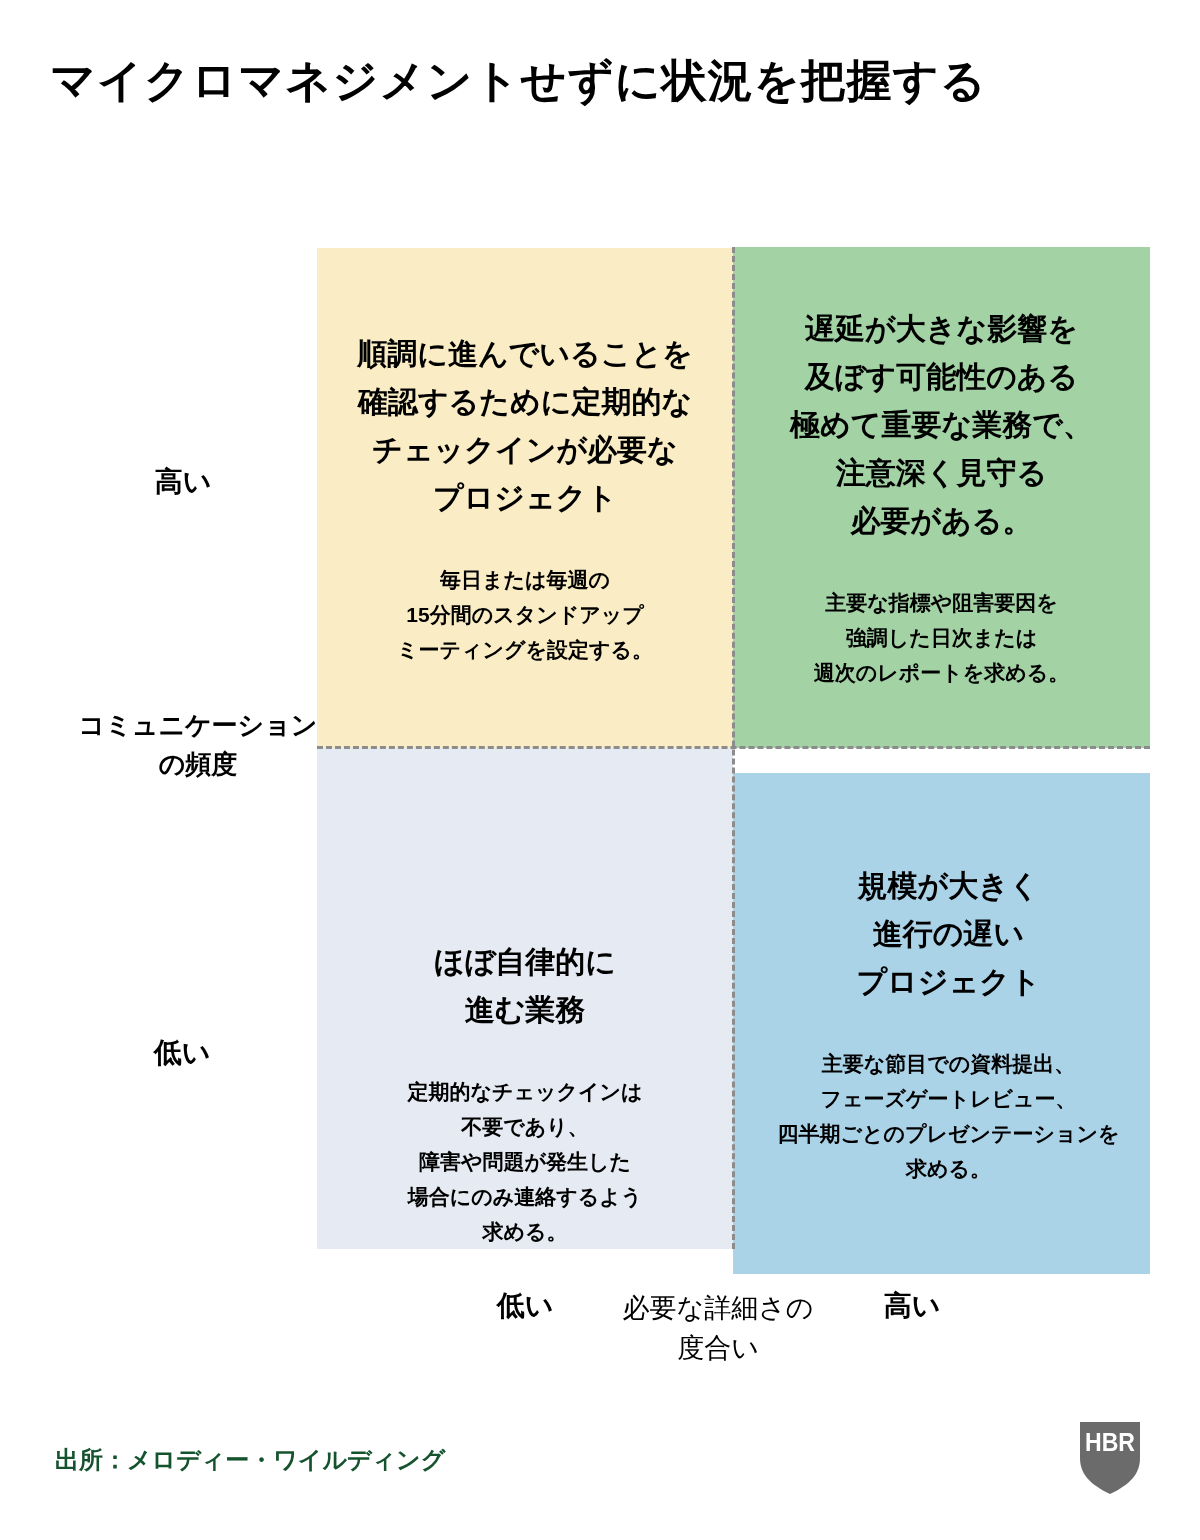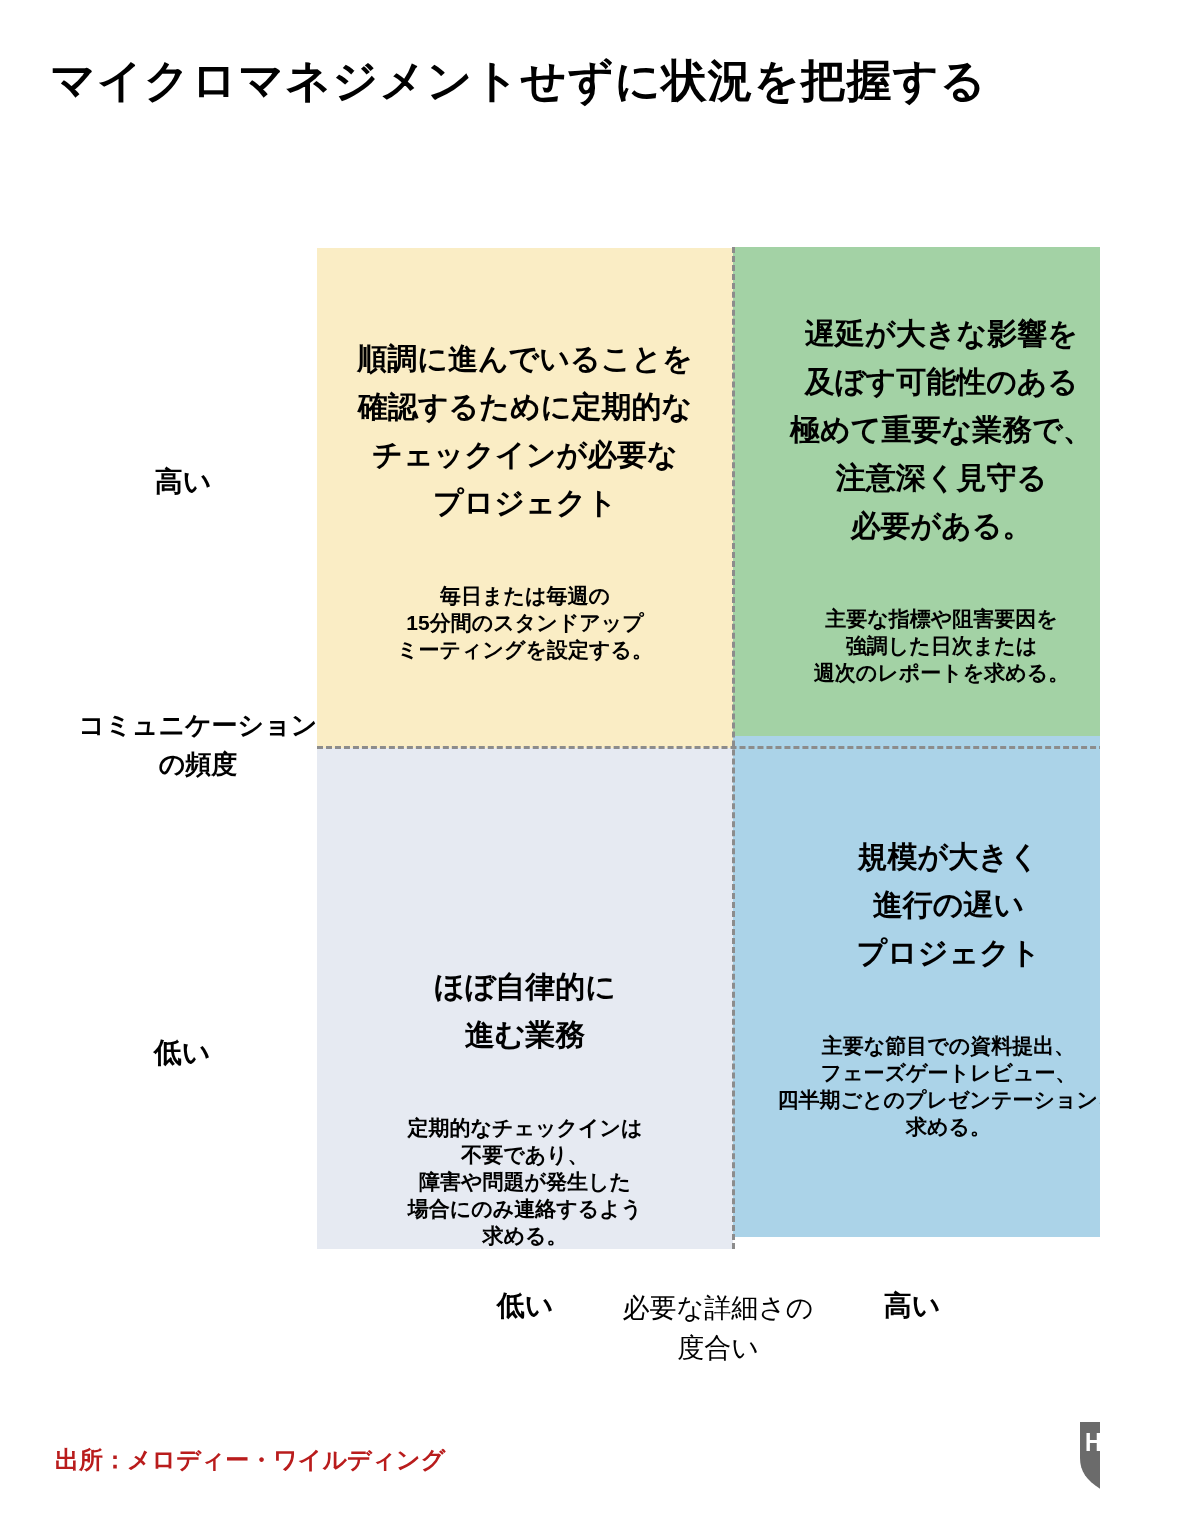--- a/index.html
+++ b/index.html
@@ -1,55 +1,55 @@
 <!DOCTYPE html>
 <html><head>
 <meta charset="utf-8">
 <style>
   html,body{margin:0;padding:0;background:#fff;}
   .canvas{
-    position:relative;width:1100px;height:1540px;background:#ffffff;
+    position:relative;width:1200px;height:1540px;background:#ffffff;
     font-family:"Liberation Sans",sans-serif;color:#000;overflow:hidden;
   }
   .title{
     position:absolute;left:50px;top:24px;width:1120px;
     font-size:45px;font-weight:800;letter-spacing:1px;line-height:1.2;
   }
   .subtitle{
     position:absolute;left:48px;top:100px;width:1118px;
     font-size:26px;font-weight:700;line-height:37px;
   }
   .grid{position:absolute;left:317px;top:247px;width:833px;height:1002px;}
   .quad{
     position:absolute;display:flex;flex-direction:column;align-items:center;
     justify-content:center;text-align:center;box-sizing:border-box;padding:0 18px;
   }
   .q-tl{left:0;top:1px;width:416px;height:501px;}
   .q-tr{left:416px;top:0;width:417px;height:501px;}
   .q-bl{left:0;top:501px;width:416px;height:501px;}
-  .q-br{left:416px;top:489px;width:417px;height:501px;padding-left:32px;}
+  .q-br{left:416px;top:526px;width:417px;height:501px;padding-left:32px;}
   .q-head{font-size:30px;font-weight:700;line-height:48px;white-space:pre-line;}
-  .q-body{margin-top:55px;font-size:21px;font-weight:600;line-height:27px;white-space:pre-line;}
+  .q-body{margin-top:40px;font-size:21px;font-weight:600;line-height:35px;white-space:pre-line;}
   .v-div{position:absolute;left:415px;top:0;height:1002px;width:0;border-left:3px dashed #8C8C8C;}
   .h-div{position:absolute;left:0;top:499px;width:833px;height:0;border-top:3px dashed #8C8C8C;}
   .axis-hl{position:absolute;width:200px;text-align:center;font-size:28px;font-weight:600;line-height:32px;}
   .y-high{left:83px;top:466px;}
   .y-low{left:82px;top:1037px;}
   .x-low{left:425px;top:1290px;}
   .x-high{left:812px;top:1290px;}
   .y-title{
     position:absolute;left:58px;top:706px;width:280px;text-align:center;
     font-size:26px;font-weight:700;line-height:39px;white-space:pre-line;
   }
   .x-title{
     position:absolute;left:568px;top:1288px;width:300px;text-align:center;
     font-size:27px;font-weight:400;line-height:40px;white-space:pre-line;
   }
   .source{
-    position:absolute;left:55px;top:1444px;font-size:24px;font-weight:700;color:#b91c1c;
+    position:absolute;left:55px;top:1444px;font-size:24px;font-weight:700;color:#14532d;
   }
   .logo{position:absolute;left:1080px;top:1422px;width:60px;height:72px;}
 </style>
 </head>
 <body>
 
 <div class="canvas">
 
   <h1 class="title">マイクロマネジメントせずに状況を把握する</h1>
 

